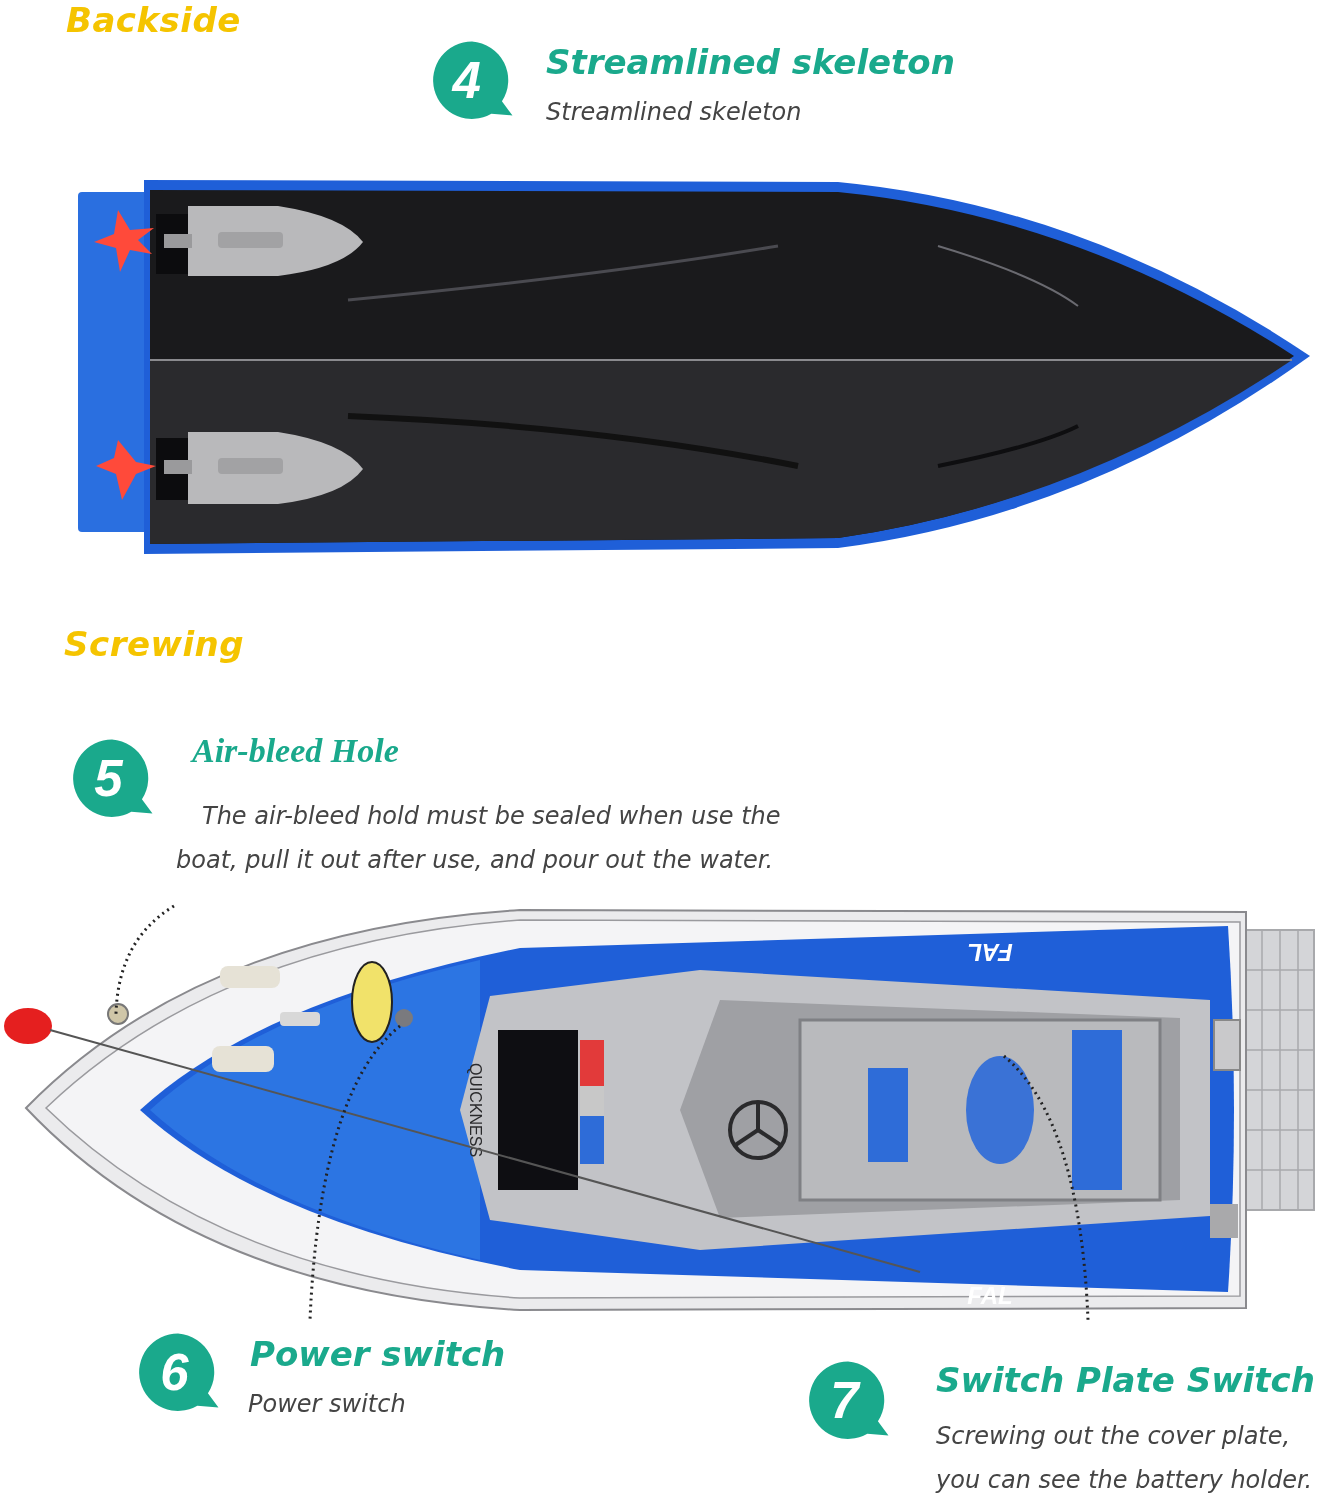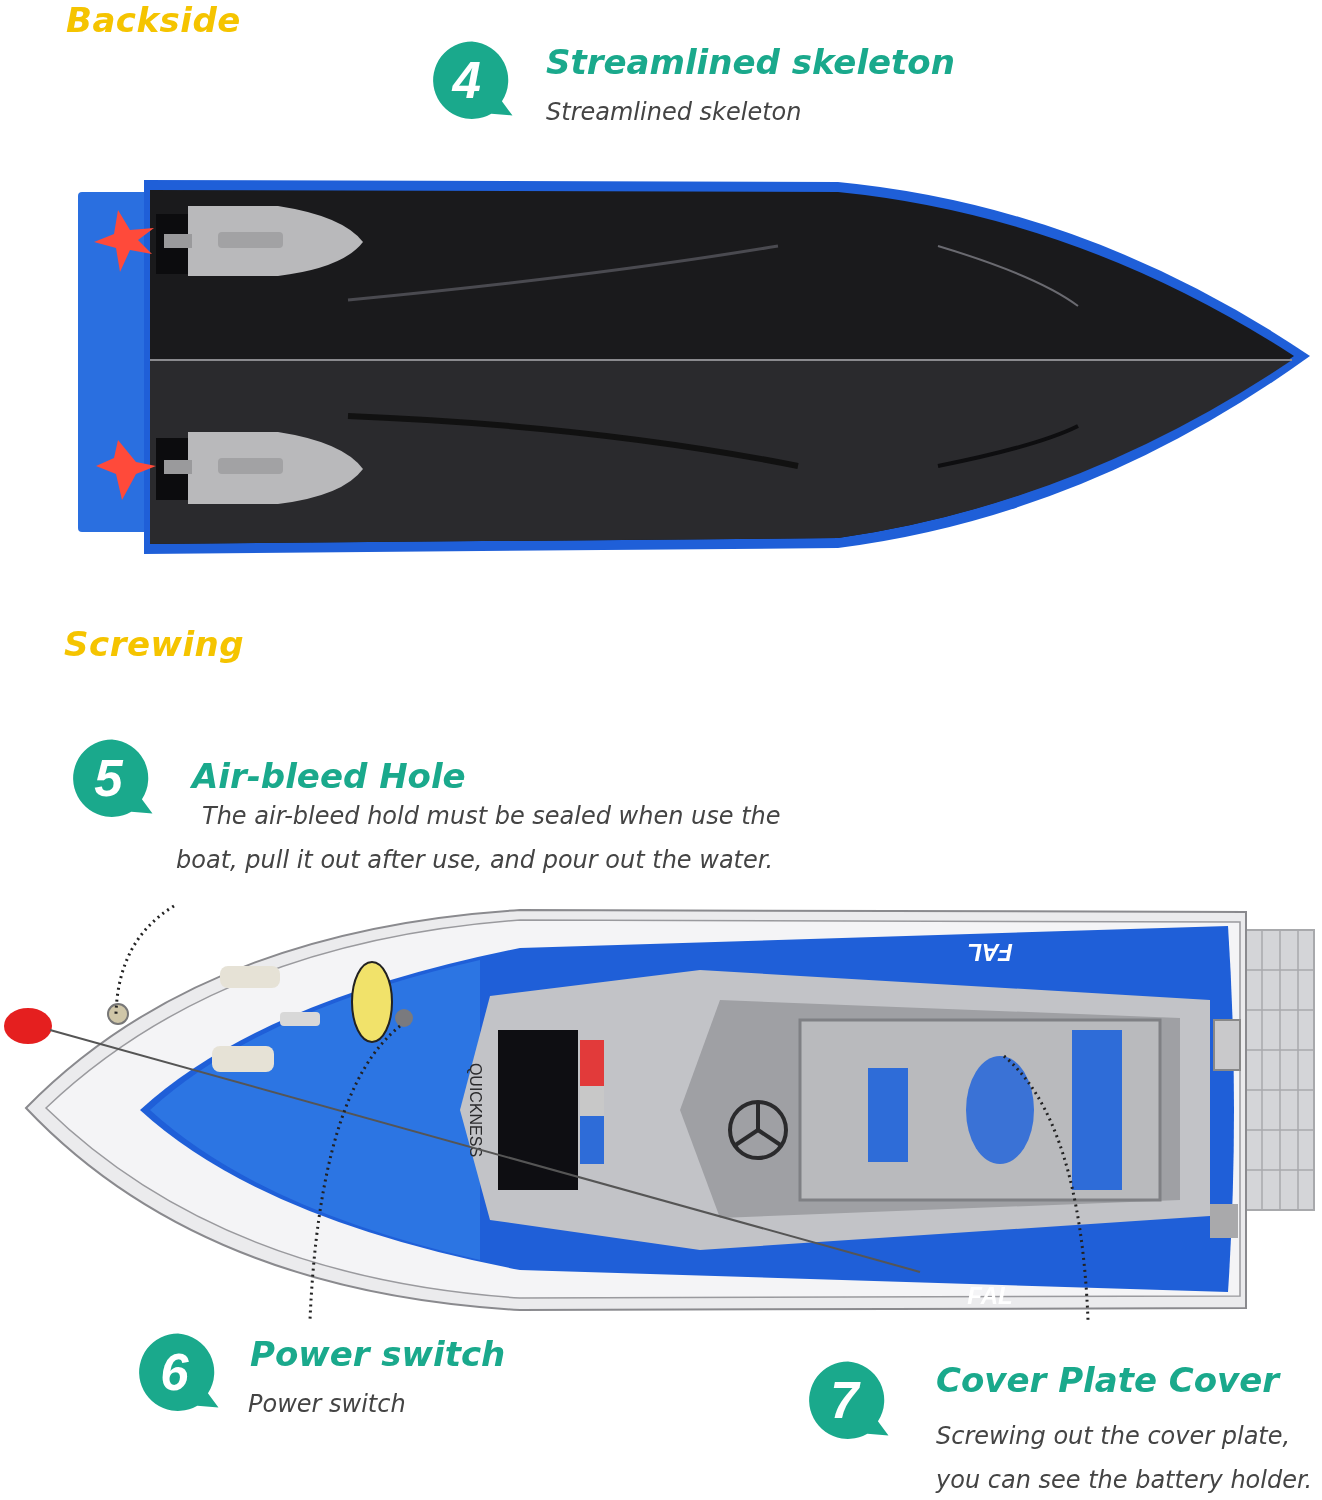--- a/index.html
+++ b/index.html
@@ -66,21 +66,21 @@
     </g>
   </svg>
 </div>
 
 <div class="badge" style="left:68px;top:736px;">
   <svg viewBox="0 0 100 100">
     <path d="M50 4 A44 44 0 1 0 72 86 L96 88 L84 72 A44 44 0 0 0 50 4 Z" fill="#1aa98c"></path>
     <text x="46" y="68" text-anchor="middle" font-family="Liberation Sans, sans-serif" font-weight="bold" font-style="italic" font-size="58" fill="#ffffff">5</text>
   </svg>
 </div>
-<div class="callout-title" style="left:192px;top:756px;">Air-bleed Hole</div>
+<div class="callout-title" style="left:192px;top:732px;font-family:Liberation Serif, serif;">Air-bleed Hole</div>
 <div class="callout-sub" style="left:202px;top:794px;">The air-bleed hold must be sealed when use the</div>
 <div class="callout-sub" style="left:176px;top:838px;text-align:center;">boat, pull it out after use, and pour out the water.</div>
 
 <div class="boat" style="left:0px;top:900px;">
   <svg width="1322" height="420" viewBox="0 0 1322 420">
 
     <rect x="1244" y="30" width="70" height="280" fill="#d4d5d8" stroke="#a8a9ac" stroke-width="2"></rect>
     <g stroke="#a8a9ac" stroke-width="1.5">
       <line x1="1262" y1="30" x2="1262" y2="310"></line>
         <line x1="1280" y1="30" x2="1280" y2="310"></line>
@@ -152,15 +152,15 @@
 </div>
 <div class="callout-title" style="left:250px;top:1334px;">Power switch</div>
 <div class="callout-sub" style="left:248px;top:1382px;">Power switch</div>
 
 <div class="badge" style="left:804px;top:1358px;">
   <svg viewBox="0 0 100 100">
     <path d="M50 4 A44 44 0 1 0 72 86 L96 88 L84 72 A44 44 0 0 0 50 4 Z" fill="#1aa98c"></path>
     <text x="46" y="68" text-anchor="middle" font-family="Liberation Sans, sans-serif" font-weight="bold" font-style="italic" font-size="58" fill="#ffffff">7</text>
   </svg>
 </div>
-<div class="callout-title" style="left:936px;top:1360px;">Cover Plate Cover</div>
+<div class="callout-title" style="left:936px;top:1360px;">Switch Plate Switch</div>
 <div class="callout-sub" style="left:936px;top:1414px;text-align:center;">Screwing out the cover plate,</div>
 <div class="callout-sub" style="left:936px;top:1458px;">you can see the battery holder.</div>
 
 </body></html>

